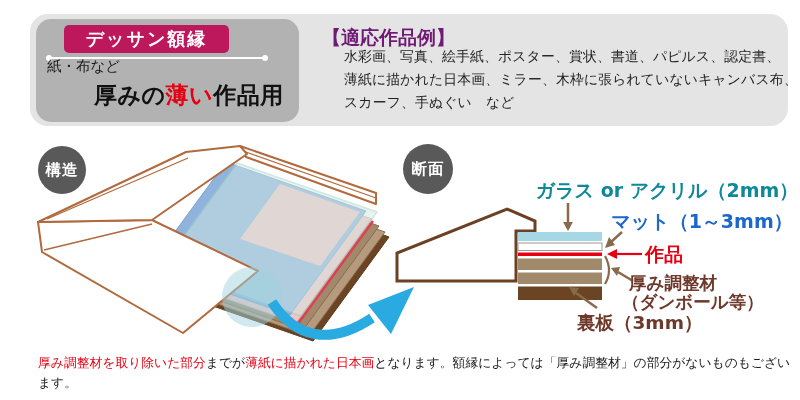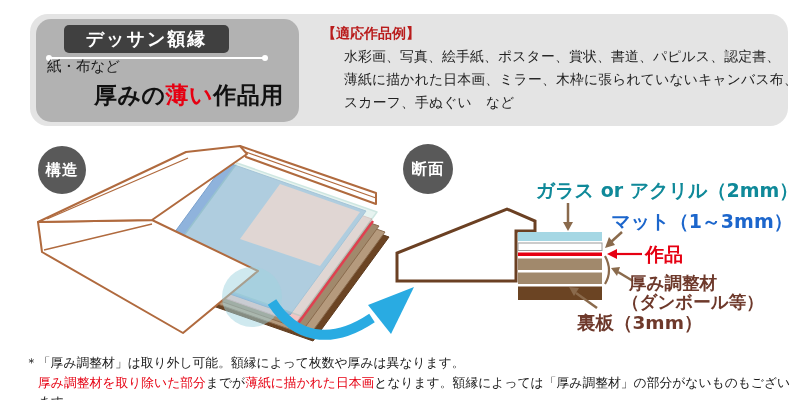--- a/index.html
+++ b/index.html
@@ -5,29 +5,29 @@
   html,body{margin:0;padding:0;}
   body{
     width:800px;height:400px;position:relative;overflow:hidden;
     background:#ffffff;
     font-family:"DejaVu Sans","Liberation Sans",sans-serif;
   }
   .abs{position:absolute;}
   
   .hdr-outer{left:30px;top:14px;width:758px;height:112px;background:#e4e4e4;border-radius:18px;}
   .hdr-dark{left:36px;top:19px;width:263px;height:103px;background:#b2b2b2;border-radius:15px;}
-  .hdr-title{left:64px;top:25px;width:165px;height:28px;background:#404040;border-radius:5px;
+  .hdr-title{left:64px;top:25px;width:165px;height:28px;background:#be185d;border-radius:5px;
     color:#fff;font-size:18px;font-weight:bold;letter-spacing:2px;
     display:flex;align-items:center;justify-content:center;}
   .hdr-divider{left:49px;top:57px;width:216px;height:2px;background:#ffffff;}
   .hdr-dot{width:6px;height:6px;border-radius:50%;background:#ffffff;top:55px;}
   .hdr-sub-small{left:47px;top:57px;font-size:14.5px;color:#1a1a1a;}
   .hdr-sub-bold{left:46px;top:80px;font-size:23px;font-weight:bold;color:#111;letter-spacing:0.5px;margin-left:48px;}
   .red{color:#e60012;}
-  .ex-title{left:322px;top:25px;font-size:14px;font-weight:bold;color:#b91c1c;}
+  .ex-title{left:322px;top:25px;font-size:19px;font-weight:bold;color:#701a75;}
   .ex-line{left:322px;font-size:13.8px;color:#222;letter-spacing:0.2px;margin-left:22px;}
   
   .footnote{left:25px;top:353px;font-size:12.8px;color:#1a1a1a;line-height:19.5px;}
   .footnote .indent{margin-left:13px;}
   
   svg{position:absolute;left:0;top:130px;}
   text{font-family:"DejaVu Sans","Liberation Sans",sans-serif;}
   .badge-txt{fill:#ffffff;font-size:15.5px;font-weight:bold;letter-spacing:1px;}
   .lbl{font-weight:bold;}
 </style>
@@ -111,15 +111,14 @@
     <line x1="597" y1="308" x2="576" y2="293" stroke-width="2.5" stroke="#8a6a4c"></line>
     <polygon points="569,287 579,288 574,296" fill="#8a6a4c"></polygon>
     <text x="577" y="329" class="lbl" font-size="18.5" fill="#6e392b">裏板（3mm）</text>
 
     <circle cx="428" cy="169" r="25" fill="#595959"></circle>
     <text x="428" y="169" text-anchor="middle" dominant-baseline="central" class="badge-txt">断面</text>
   </g>
 </svg>
 
 <div class="abs footnote">
-  <div>＊「厚み調整材」は取り外し可能。額縁によって枚数や厚みは異なります。</div>
   <div class="indent"><span class="red">厚み調整材を取り除いた部分</span><span>までが</span><span class="red">薄紙に描かれた日本画</span><span>となります。額縁によっては「厚み調整材」の部分がないものもございます。</span></div>
 </div>
 
 </body></html>

